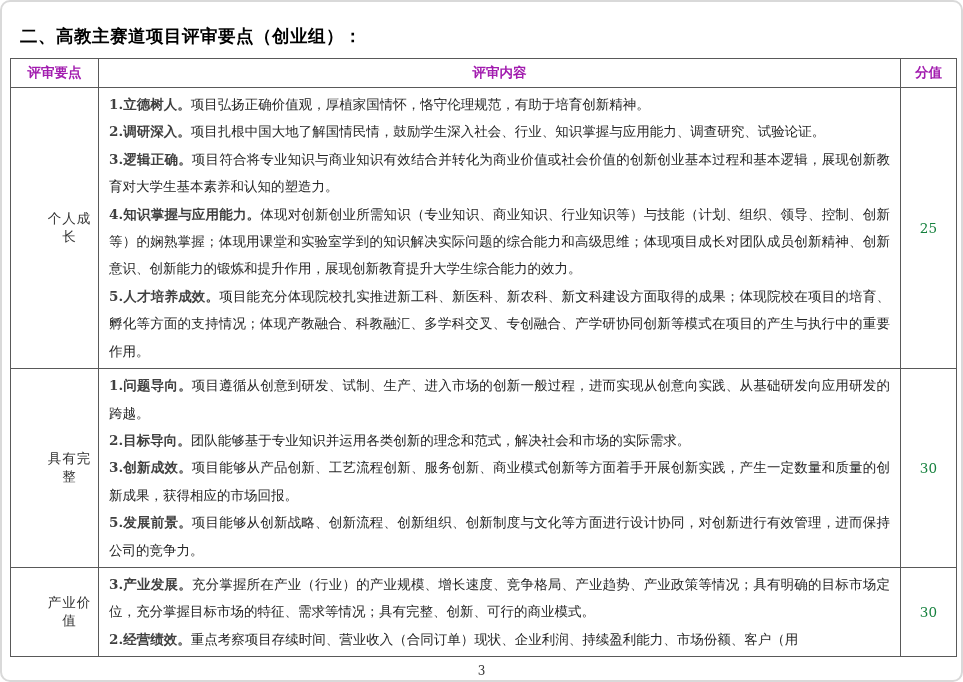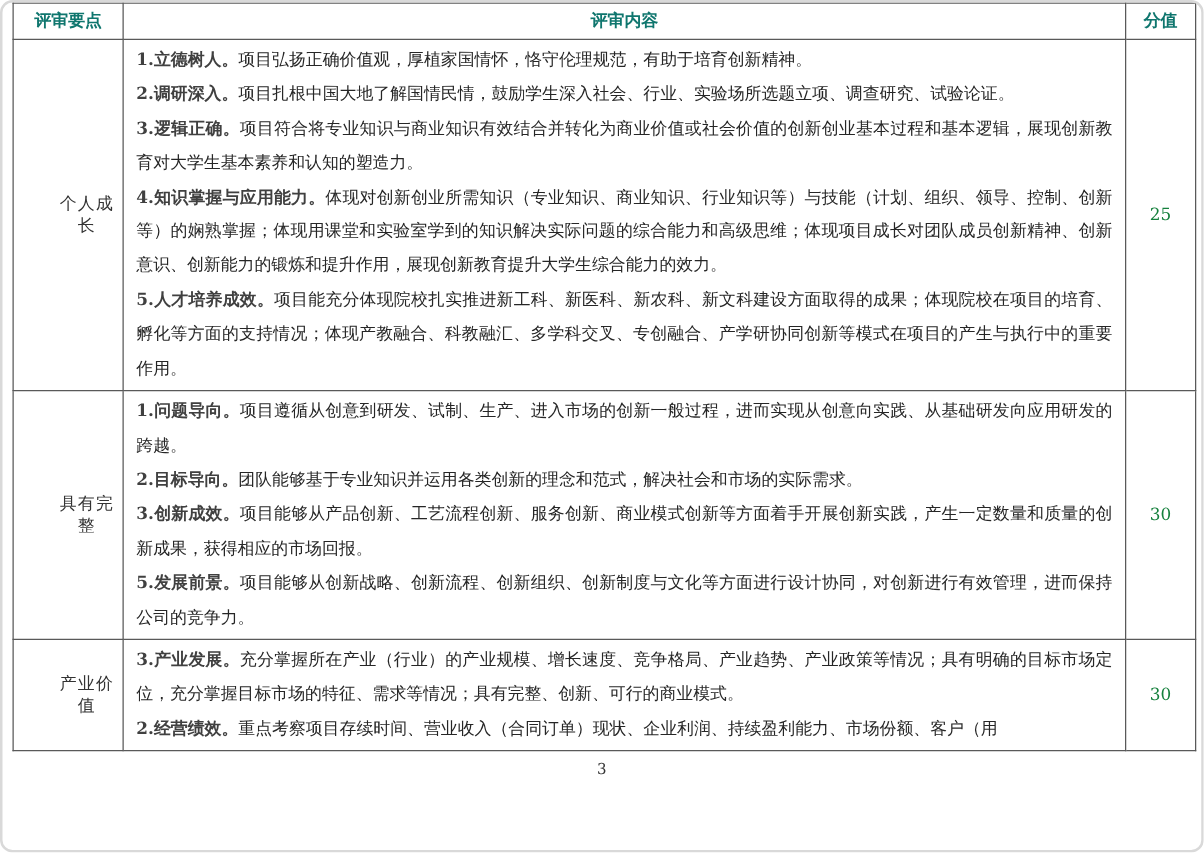--- a/index.html
+++ b/index.html
@@ -33,21 +33,21 @@
   .review-table col.c-score    { width:56px; }
   .review-table th, .review-table td {
     border:1px solid #595959;
     box-sizing:border-box;
   }
   .review-table th {
     height:29px;
     font-size:13.5px;
     font-weight:bold;
     text-align:center;
-    color:#0f766e;
+    color:#a21caf;
     background:#ffffff;
   }
   td.cell-category {
     text-align:center;
     vertical-align:middle;
     font-size:13.5px;
     letter-spacing:1px;
     color:#333333;
     padding-left:31px;
   }
@@ -79,41 +79,42 @@
     font-size:12px;
     color:#333333;
     font-family:"DejaVu Serif","Liberation Serif",serif;
   }
 </style>
 </head>
 <body>
 
 <div class="page">
 
+  <div class="doc-title">二、高教主赛道项目评审要点（创业组）：</div>
 
   <table class="review-table">
     <colgroup>
       <col class="c-criteria">
         <col class="c-content">
         <col class="c-score">
     </colgroup>
     <thead>
       <tr>
         <th>评审要点</th>
         <th>评审内容</th>
         <th>分值</th>
       </tr>
     </thead>
     <tbody>
 
       <tr class="row-growth">
         <td class="cell-category">个人成长</td>
         <td class="cell-content">
           <p class="criteria-item"><b>1.立德树人。</b><span>项目弘扬正确价值观，厚植家国情怀，恪守伦理规范，有助于培育创新精神。</span></p>
-          <p class="criteria-item"><b>2.调研深入。</b><span>项目扎根中国大地了解国情民情，鼓励学生深入社会、行业、实验场所选题立项、调查研究、试验论证。</span></p>
+          <p class="criteria-item"><b>2.调研深入。</b><span>项目扎根中国大地了解国情民情，鼓励学生深入社会、行业、知识掌握与应用能力、调查研究、试验论证。</span></p>
           <p class="criteria-item"><b>3.逻辑正确。</b><span>项目符合将专业知识与商业知识有效结合并转化为商业价值或社会价值的创新创业基本过程和基本逻辑，展现创新教育对大学生基本素养和认知的塑造力。</span></p>
           <p class="criteria-item"><b>4.知识掌握与应用能力。</b><span>体现对创新创业所需知识（专业知识、商业知识、行业知识等）与技能（计划、组织、领导、控制、创新等）的娴熟掌握；体现用课堂和实验室学到的知识解决实际问题的综合能力和高级思维；体现项目成长对团队成员创新精神、创新意识、创新能力的锻炼和提升作用，展现创新教育提升大学生综合能力的效力。</span></p>
           <p class="criteria-item"><b>5.人才培养成效。</b><span>项目能充分体现院校扎实推进新工科、新医科、新农科、新文科建设方面取得的成果；体现院校在项目的培育、孵化等方面的支持情况；体现产教融合、科教融汇、多学科交叉、专创融合、产学研协同创新等模式在项目的产生与执行中的重要作用。</span></p>
         </td>
         <td class="cell-score">25</td>
       </tr>
 
       <tr class="row-innov">
         <td class="cell-category">具有完整</td>
         <td class="cell-content">

